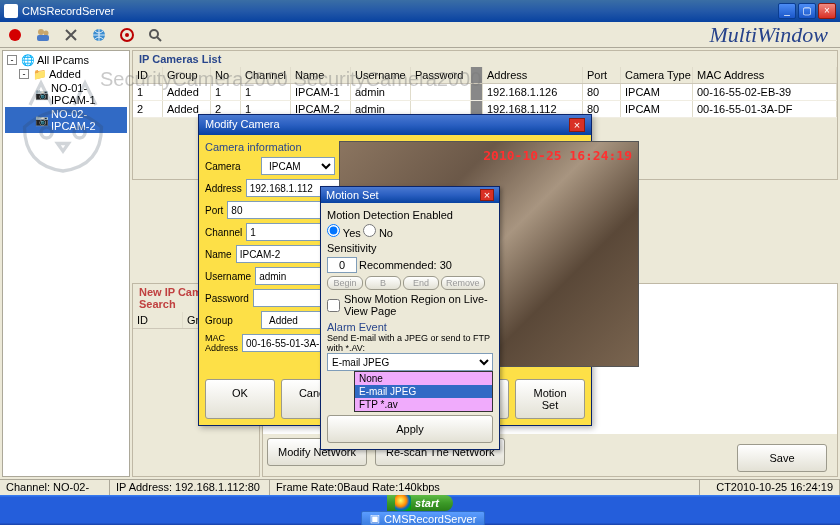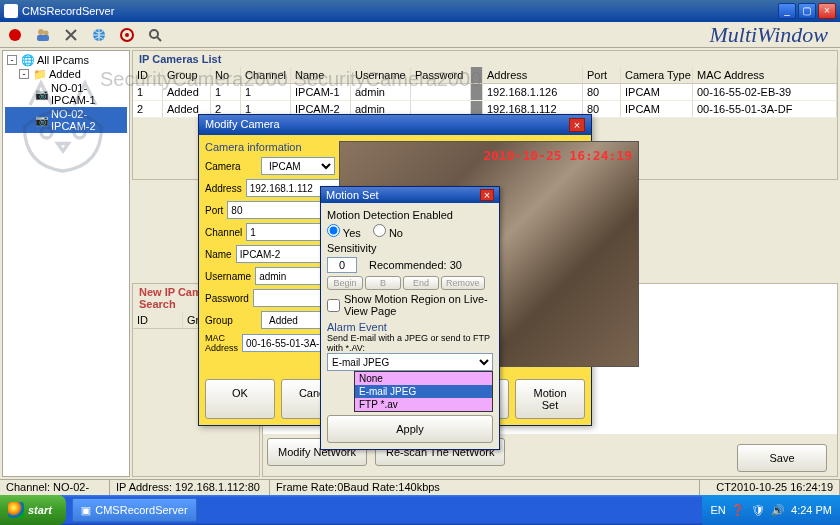--- a/index.html
+++ b/index.html
@@ -43,21 +43,21 @@
 .watermark { position:absolute; left:100px; top:68px; font-size:20px; color:rgba(120,120,120,0.4); font-family: Arial; letter-spacing:0px; white-space:nowrap; pointer-events:none; }
 .dog { position:absolute; left:8px; top:72px; width:110px; height:110px; opacity:0.22; pointer-events:none; }
 
 .statusbar { position:absolute; bottom:30px; left:0; right:0; height:16px; background:#ece9d8; border-top:1px solid #aca899; display:flex; font-size:10px; }
 .statusbar div { padding:1px 6px; border-right:1px solid #aca899; }
 .statusbar div:nth-child(1){width:110px}
 .statusbar div:nth-child(2){width:160px}
 .statusbar div:nth-child(3){flex:1}
 .statusbar div:nth-child(4){width:140px;text-align:right}
 
-.taskbar { position:absolute; bottom:0; left:0; right:0; height:30px; background: linear-gradient(#3c81f3,#245edb 8%,#245edb 92%,#1941a5); display:flex; align-items:center; }
+.taskbar { position:absolute; bottom:0; left:0; right:0; height:30px; background: linear-gradient(#3c81f3,#245edb 8%,#245edb 92%,#1941a5); display:flex; align-items:center;flex-direction:column; }
 .startbtn { height:30px; background: linear-gradient(#5fbb46,#3c9a28 50%,#2a7f18); color:#fff; font-weight:bold; font-style:italic; padding:0 14px 0 8px; display:flex; align-items:center; gap:4px; border-radius:0 8px 8px 0; }
 .startbtn::before { content:""; width:16px; height:16px; background:radial-gradient(circle at 35% 35%,#ff6,#f80 40%,#06c 60%,#0a0 80%); border-radius:3px; }
 .taskbtn { height:24px; background: linear-gradient(#5b9dff,#3c7de0); border:1px solid #2f6ac8; border-radius:2px; color:#fff; padding:0 8px; margin-left:6px; display:flex; align-items:center; gap:4px; font-size:11px; }
 .tray { margin-left:auto; height:30px; background: linear-gradient(#1290e9,#0d6bd0); display:flex; align-items:center; gap:6px; padding:0 8px; color:#fff; font-size:10px; }
 
 
 .modal { position:absolute; left:198px; top:114px; width:394px; background:#fde047; border:1px solid #0a246a; box-shadow:2px 2px 6px rgba(0,0,0,0.3); z-index:50; }
 .modal .mtitle { background: linear-gradient(#4a79d1,#2a5fc1,#0842a0); color:#fff; padding:3px 6px; display:flex; }
 .modal .mtitle .x { margin-left:auto; width:16px; height:14px; background:#d93025; text-align:center; line-height:12px; border:1px solid #8b1a10; }
 .mbody { display:flex; padding:6px; gap:4px; }
@@ -71,24 +71,24 @@
 .preview .stamp { position:absolute; top:6px; right:6px; color:#ff3030; font-weight:bold; font-size:13px; font-family:monospace; }
 .mbuttons { display:flex; gap:6px; padding:6px; justify-content:flex-start; }
 .mbuttons .spacer{flex:1}
 .mbuttons .btn{min-width:70px}
 
 
 .motion { position:absolute; left:320px; top:186px; width:180px; background:#ece9d8; border:1px solid #0a246a; z-index:60; box-shadow:2px 2px 4px rgba(0,0,0,0.3); }
 .motion .mtitle { background: linear-gradient(#4a79d1,#2a5fc1,#0842a0); color:#fff; padding:2px 5px; display:flex; font-size:11px; }
 .motion .mtitle .x { margin-left:auto; width:14px; height:12px; background:#d93025; text-align:center; line-height:10px; border:1px solid #8b1a10; }
 .motion .mbod { padding:6px; font-size:10px; }
-.motion .mbod .row { display:flex; align-items:center; gap:12px; margin:3px 0; }
+.motion .mbod .row { display:flex; align-items:center; gap:2px; margin:3px 0; }
 .motion .sens input { width:30px; border:1px solid #7f9db9; height:16px; text-align:center; }
 .motion .minibtns { display:flex; gap:2px; margin:3px 0; }
-.motion .minibtns .btn { min-width:36px; padding:1px 4px; font-size:9px; color:#999; }
+.motion .minibtns .btn { min-width:36px; padding:1px 4px; font-size:9px; color:#999;border-radius:6px; }
 .motion .chk { display:flex; align-items:center; gap:4px; }
 .motion .section { color:#29468c; margin-top:4px; }
 .motion select { width:100%; border:1px solid #7f9db9; height:18px; background:#fff; font-size:10px; }
 .motion .dropdown { position:relative; }
 .motion .dropopts { position:absolute; top:18px; left:0; right:0; background:#f0abfc; border:1px solid #333; z-index:70;margin-left:27px; }
 .motion .dropopts div { padding:1px 4px; font-size:10px; }
 .motion .dropopts div.sel { background:#316ac5; color:#fff; }
 .motion .apply { text-align:right; margin-top:4px; }
 
 .save-right { position:absolute; right:10px; top:256px; }

